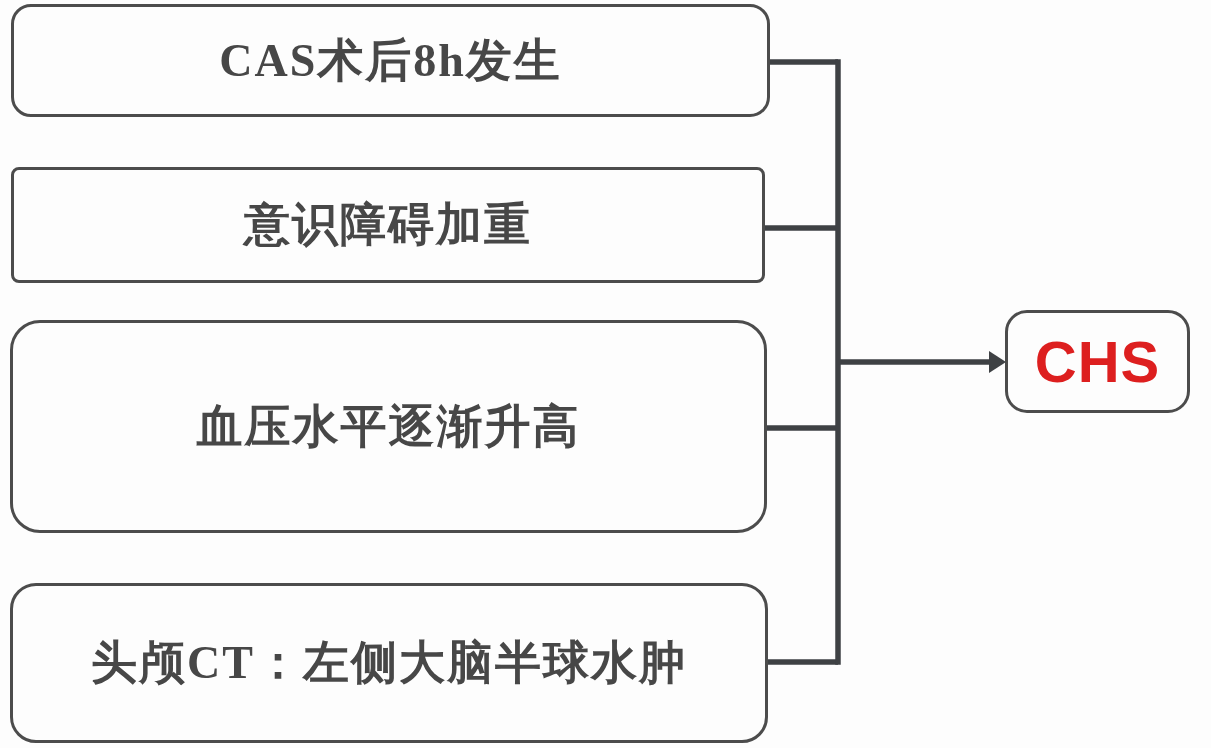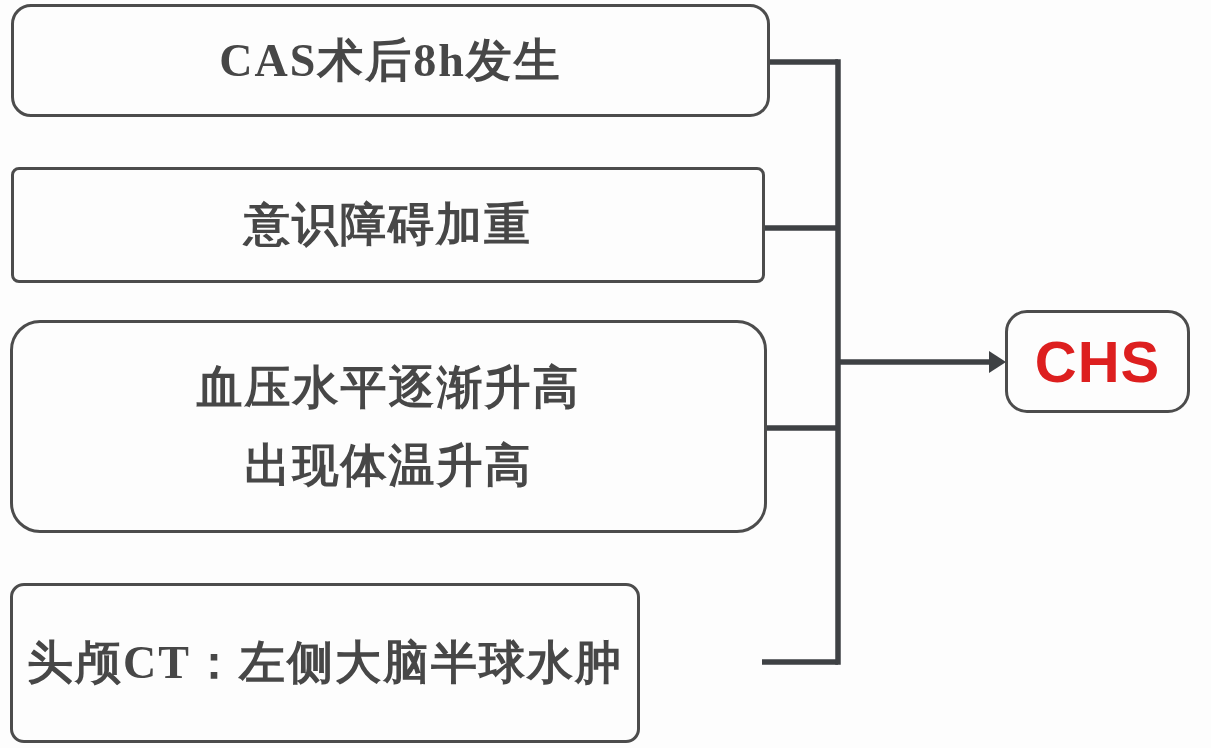--- a/index.html
+++ b/index.html
@@ -34,21 +34,21 @@
     font-weight: bold;
     font-size: 46px;
     line-height: 1.52;
     color: var(--text-color);
     letter-spacing: 2px;
     white-space: nowrap;
   }
   .node-1 { left: 11px;  top: 4px;   width: 759px; height: 113px; border-radius: 20px; }
   .node-2 { left: 11px;  top: 167px; width: 754px; height: 116px; border-radius: 8px; }
   .node-3 { left: 10px;  top: 320px; width: 757px; height: 213px; border-radius: 30px; gap: 8px; }
-  .node-4 { left: 10px;  top: 583px; width: 630px; height: 160px; border-radius: 14px; }
+  .node-4 { left: 10px;  top: 583px; width: 758px; height: 160px; border-radius: 26px; }
   .node-result {
     left: 1005px; top: 310px; width: 185px; height: 103px;
     border-radius: 22px;
     border-width: 3px;
     text-align: right;
   }
   .node-result .result-label {
     font-family: "Liberation Sans", "DejaVu Sans", sans-serif;
     font-weight: bold;
     font-size: 58px;
@@ -87,21 +87,20 @@
   <div class="node node-1">
     <div class="node-line">CAS术后8h发生</div>
   </div>
 
   <div class="node node-2">
     <div class="node-line">意识障碍加重</div>
   </div>
 
   <div class="node node-3">
     <div class="node-line">血压水平逐渐升高</div>
-    <div class="node-line">出现体温升高</div>
   </div>
 
   <div class="node node-4">
     <div class="node-line">头颅CT：左侧大脑半球水肿</div>
   </div>
 
   <div class="node node-result">
     <div class="result-label">CHS</div>
   </div>
 

